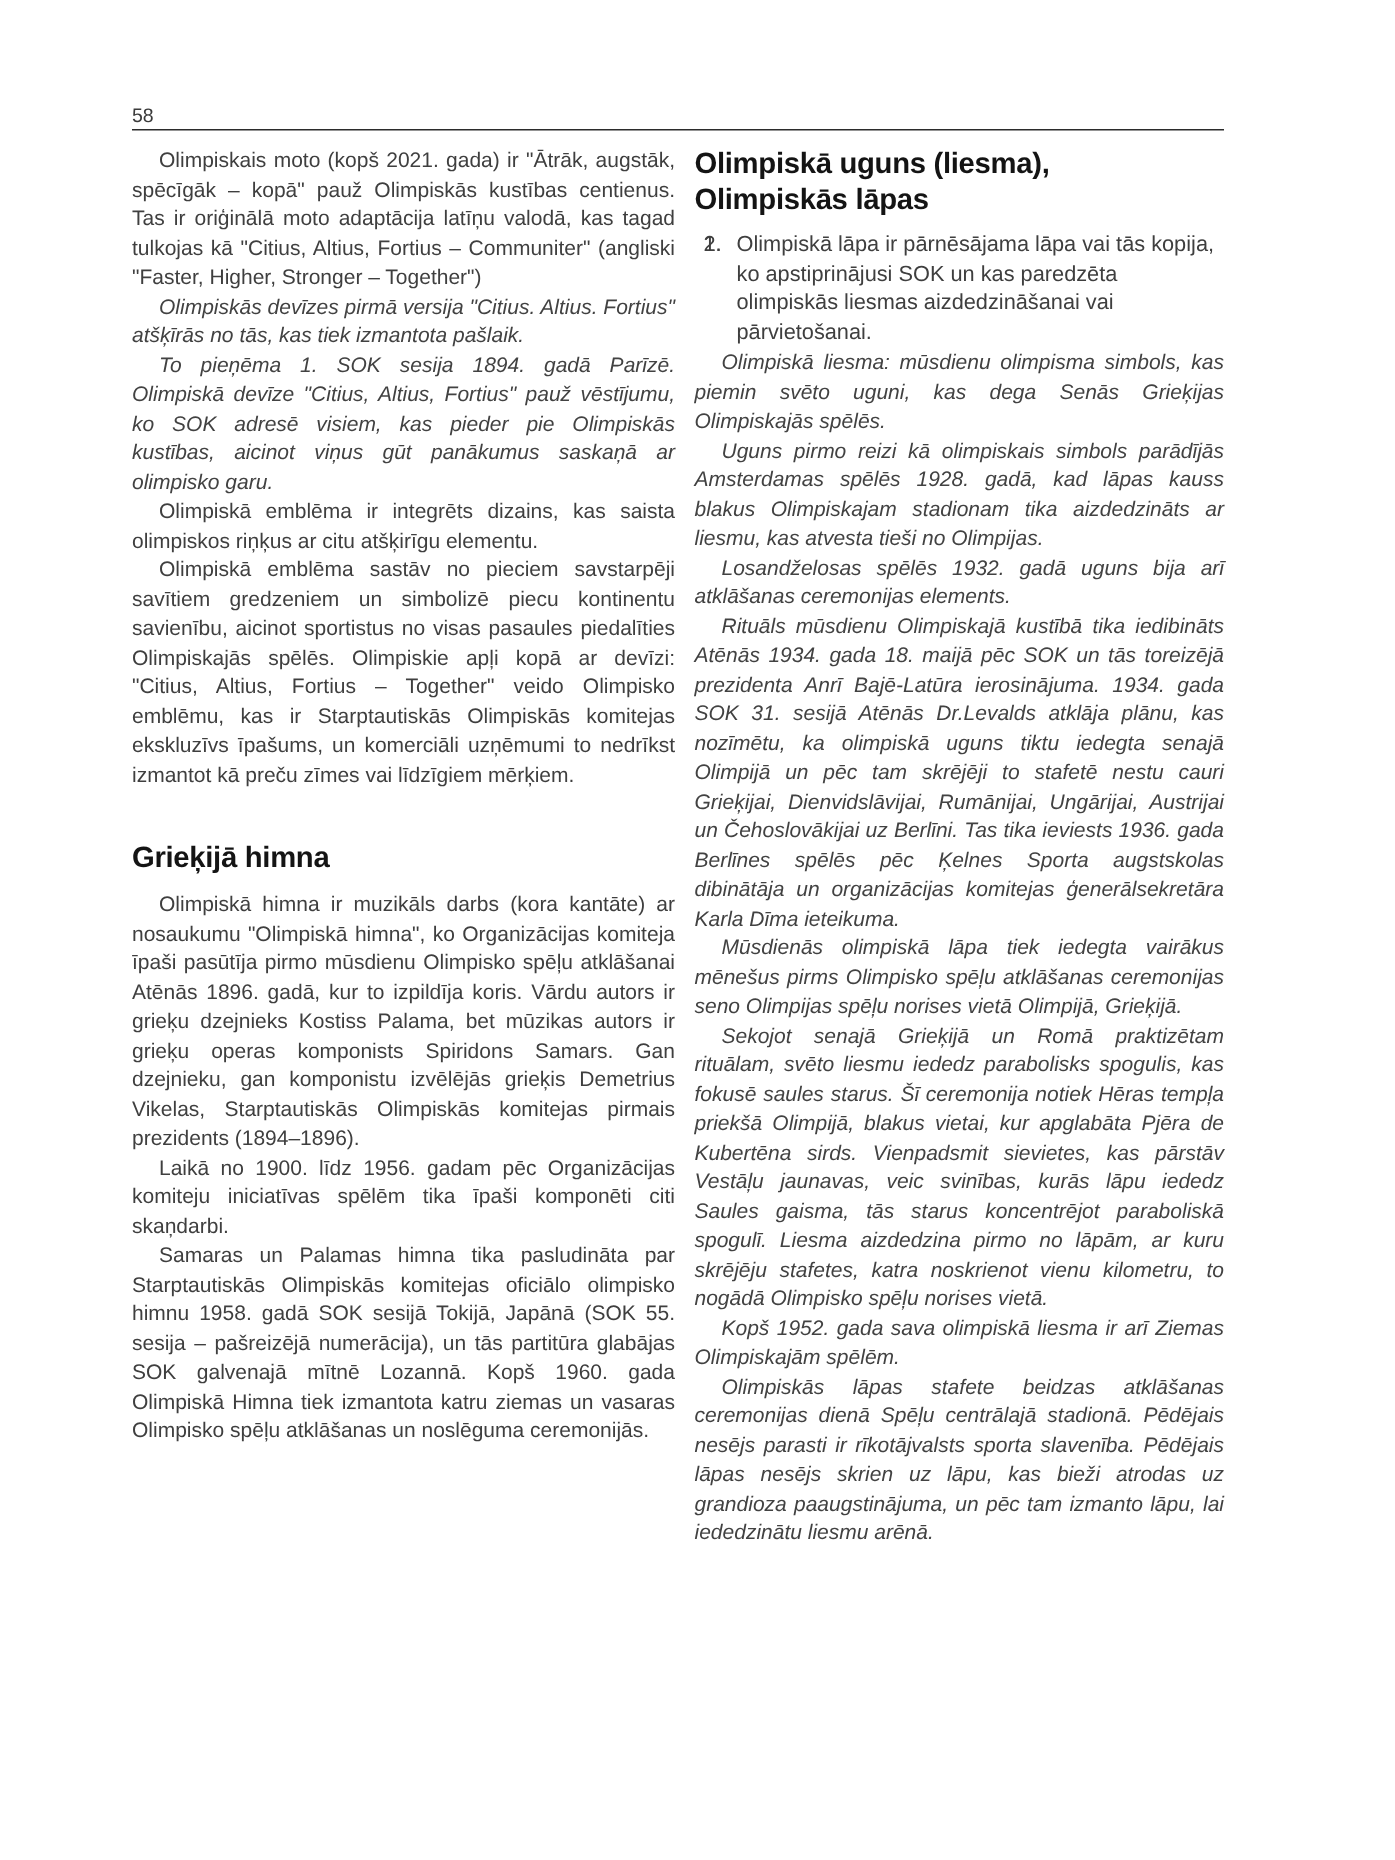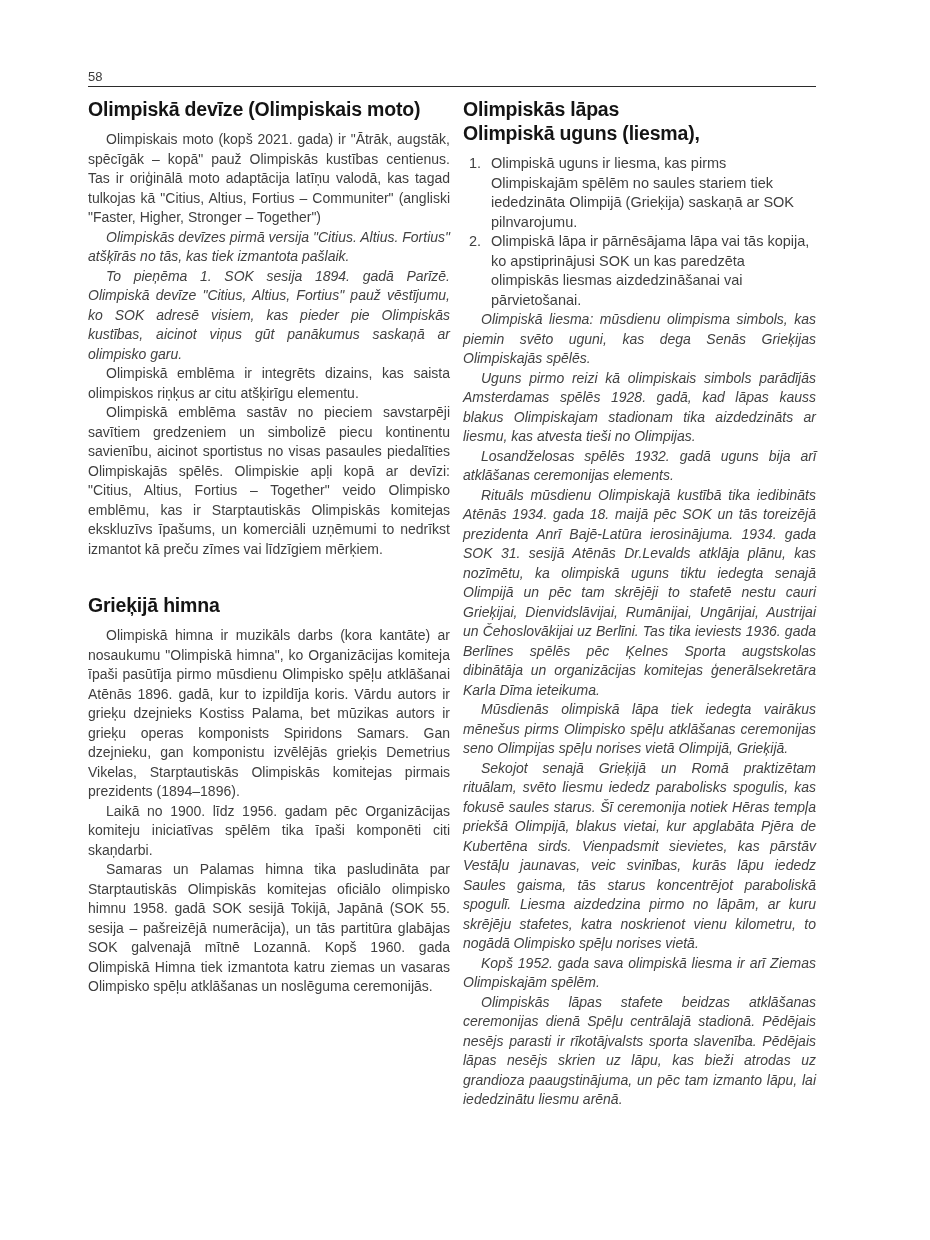--- a/index.html
+++ b/index.html
@@ -99,49 +99,47 @@
 
 <div class="page">
 
   <div class="page-number">58</div>
   <hr class="top-rule">
 
   <div class="columns">
 
     <div class="col-left body-text">
 
-      <h2 class="sec-heading">Olimpiskā devīze (Olimpiskais moto)</h2>
       <p>Olimpiskais moto (kopš 2021. gada) ir "Ātrāk, augstāk, spēcīgāk – kopā" pauž Olimpiskās kustības centienus. Tas ir oriģinālā moto adaptācija latīņu valodā, kas tagad tulkojas kā "Citius, Altius, Fortius – Communiter" (angliski "Faster, Higher, Stronger – Together")</p>
 
       <div class="note">
         <p>Olimpiskās devīzes pirmā versija "Citius. Altius. Fortius" atšķīrās no tās, kas tiek izmantota pašlaik.</p>
         <p>To pieņēma 1. SOK sesija 1894. gadā Parīzē. Olimpiskā devīze "Citius, Altius, Fortius" pauž vēstījumu, ko SOK adresē visiem, kas pieder pie Olimpiskās kustības, aicinot viņus gūt panākumus saskaņā ar olimpisko garu.</p>
       </div>
 
       <p>Olimpiskā emblēma ir integrēts dizains, kas saista olimpiskos riņķus ar citu atšķirīgu elementu.</p>
       <p>Olimpiskā emblēma sastāv no pieciem savstarpēji savītiem gredzeniem un simbolizē piecu kontinentu savienību, aicinot sportistus no visas pasaules piedalīties Olimpiskajās spēlēs. Olimpiskie apļi kopā ar devīzi: "Citius, Altius, Fortius – Together" veido Olimpisko emblēmu, kas ir Starptautiskās Olimpiskās komitejas ekskluzīvs īpašums, un komerciāli uzņēmumi to nedrīkst izmantot kā preču zīmes vai līdzīgiem mērķiem.</p>
 
       <h2 class="sec-heading spaced">Grieķijā himna</h2>
       <p>Olimpiskā himna ir muzikāls darbs (kora kantāte) ar nosaukumu "Olimpiskā himna", ko Organizācijas komiteja īpaši pasūtīja pirmo mūsdienu Olimpisko spēļu atklāšanai Atēnās 1896. gadā, kur to izpildīja koris. Vārdu autors ir grieķu dzejnieks Kostiss Palama, bet mūzikas autors ir grieķu operas komponists Spiridons Samars. Gan dzejnieku, gan komponistu izvēlējās grieķis Demetrius Vikelas, Starptautiskās Olimpiskās komitejas pirmais prezidents (1894–1896).</p>
       <p>Laikā no 1900. līdz 1956. gadam pēc Organizācijas komiteju iniciatīvas spēlēm tika īpaši komponēti citi skaņdarbi.</p>
       <p>Samaras un Palamas himna tika pasludināta par Starptautiskās Olimpiskās komitejas oficiālo olimpisko himnu 1958. gadā SOK sesijā Tokijā, Japānā (SOK 55. sesija – pašreizējā numerācija), un tās partitūra glabājas SOK galvenajā mītnē Lozannā. Kopš 1960. gada Olimpiskā Himna tiek izmantota katru ziemas un vasaras Olimpisko spēļu atklāšanas un noslēguma ceremonijās.</p>
 
     </div>
 
     <div class="col-right body-text">
 
       <h2 class="sec-heading">
+        <span class="hline">Olimpiskā uguns (liesma),</span>
         <span class="hline">Olimpiskās lāpas</span>
-        <span class="hline">Olimpiskā uguns (liesma),</span>
       </h2>
 
       <ol class="num-list">
         <li>
           <span class="li-num">1.</span>
-          <span class="li-text">Olimpiskā uguns ir liesma, kas pirms Olimpiskajām spēlēm no saules stariem tiek iededzināta Olimpijā (Grieķija) saskaņā ar SOK pilnvarojumu.</span>
         </li>
         <li>
           <span class="li-num">2.</span>
           <span class="li-text">Olimpiskā lāpa ir pārnēsājama lāpa vai tās kopija, ko apstiprinājusi SOK un kas paredzēta olimpiskās liesmas aizdedzināšanai vai pārvietošanai.</span>
         </li>
       </ol>
 
       <div class="note">
         <p>Olimpiskā liesma: mūsdienu olimpisma simbols, kas piemin svēto uguni, kas dega Senās Grieķijas Olimpiskajās spēlēs.</p>
         <p>Uguns pirmo reizi kā olimpiskais simbols parādījās Amsterdamas spēlēs 1928. gadā, kad lāpas kauss blakus Olimpiskajam stadionam tika aizdedzināts ar liesmu, kas atvesta tieši no Olimpijas.</p>

